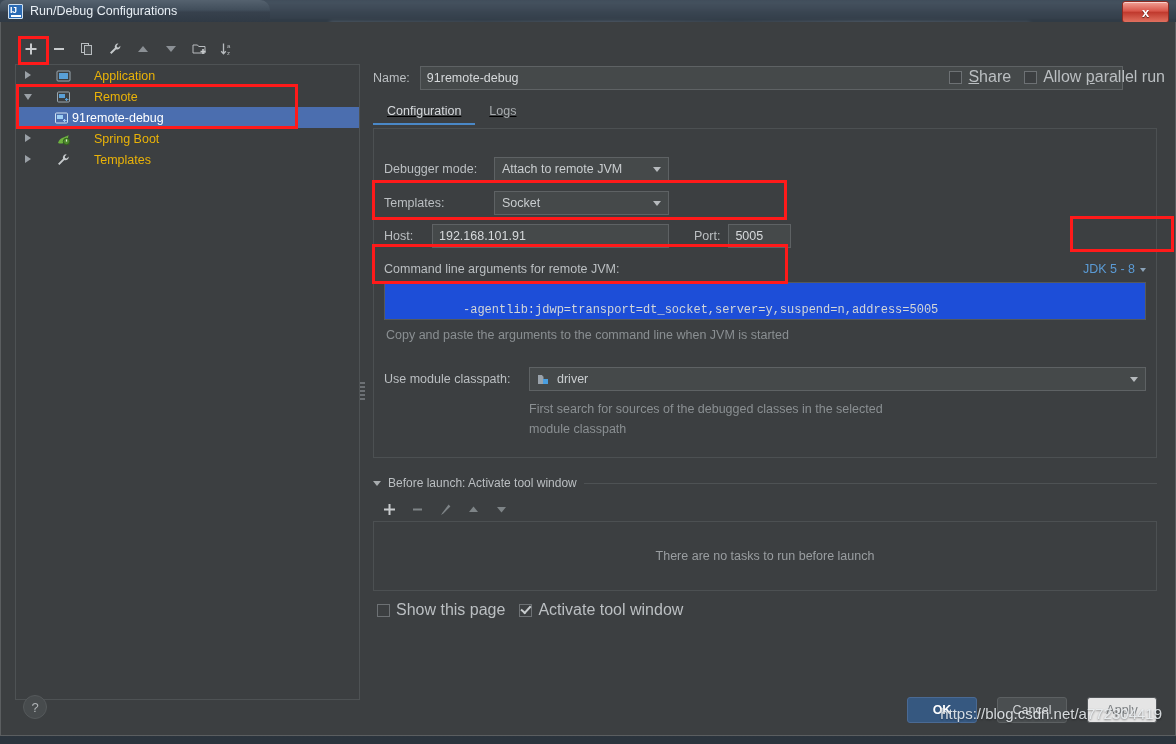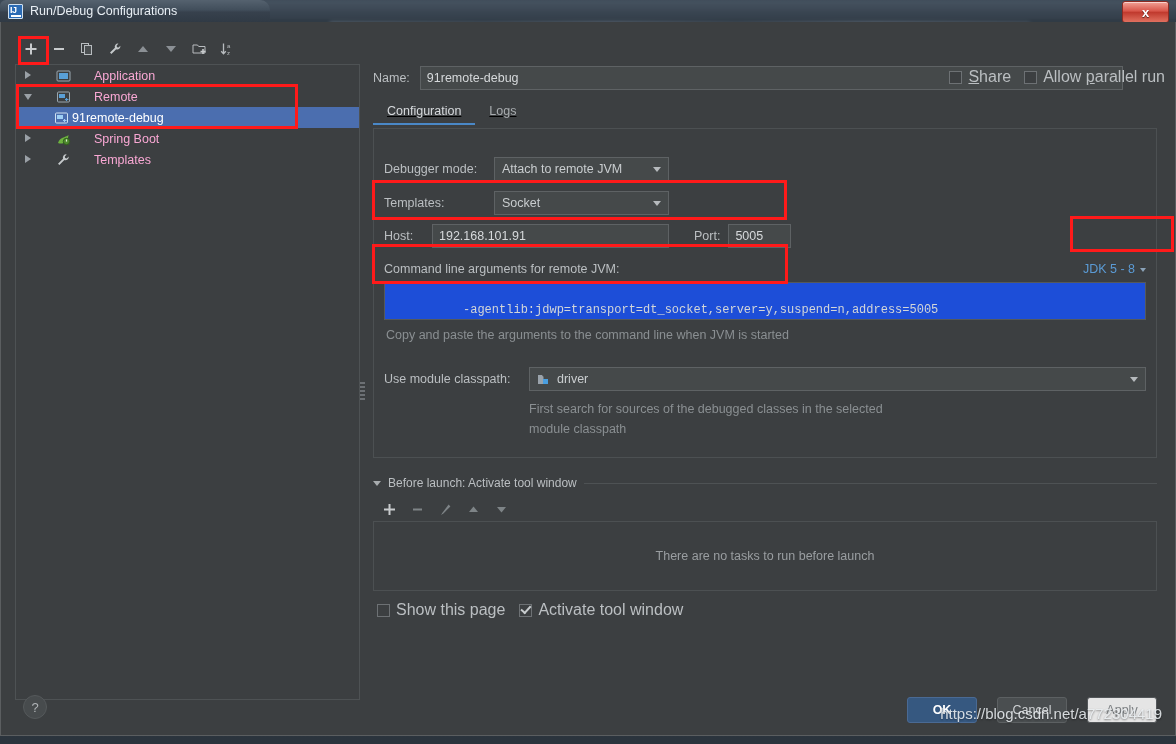--- a/index.html
+++ b/index.html
@@ -71,21 +71,21 @@
   .tbtn{width:24px;height:22px;display:flex;align-items:center;justify-content:center;
     color:#b0b3b6;font-size:15px;cursor:pointer;border-radius:2px;}
   .tbtn.dim{color:#80878c;}
   .tbtn svg{display:block;}
   #tree{
     position:absolute;left:0;top:28px;width:345px;height:636px;
     background:#3c3f41;border:1px solid #4e5254;box-sizing:border-box;
     overflow:hidden;
   }
   .tree-row{height:21px;display:flex;align-items:center;gap:23px;padding-left:8px;
-    color:#f9a8d4;font-size:12.5px;cursor:pointer;white-space:nowrap;}
+    color:#eab308;font-size:12.5px;cursor:pointer;white-space:nowrap;}
   .tree-row.child{padding-left:38px;gap:3px;}
   .tree-row.selected{background:#4b6eaf;color:#ffffff;}
   .tri{width:9px;height:9px;position:relative;flex:none;}
   .tri.right:after{content:"";position:absolute;left:1px;top:0;
     border-left:6px solid #9aa0a6;border-top:4.5px solid transparent;border-bottom:4.5px solid transparent;}
   .tri.down:after{content:"";position:absolute;left:0;top:2px;
     border-top:6px solid #9aa0a6;border-left:4.5px solid transparent;border-right:4.5px solid transparent;}
   .tree-ico{width:15px;height:14px;flex:none;}
 
   

